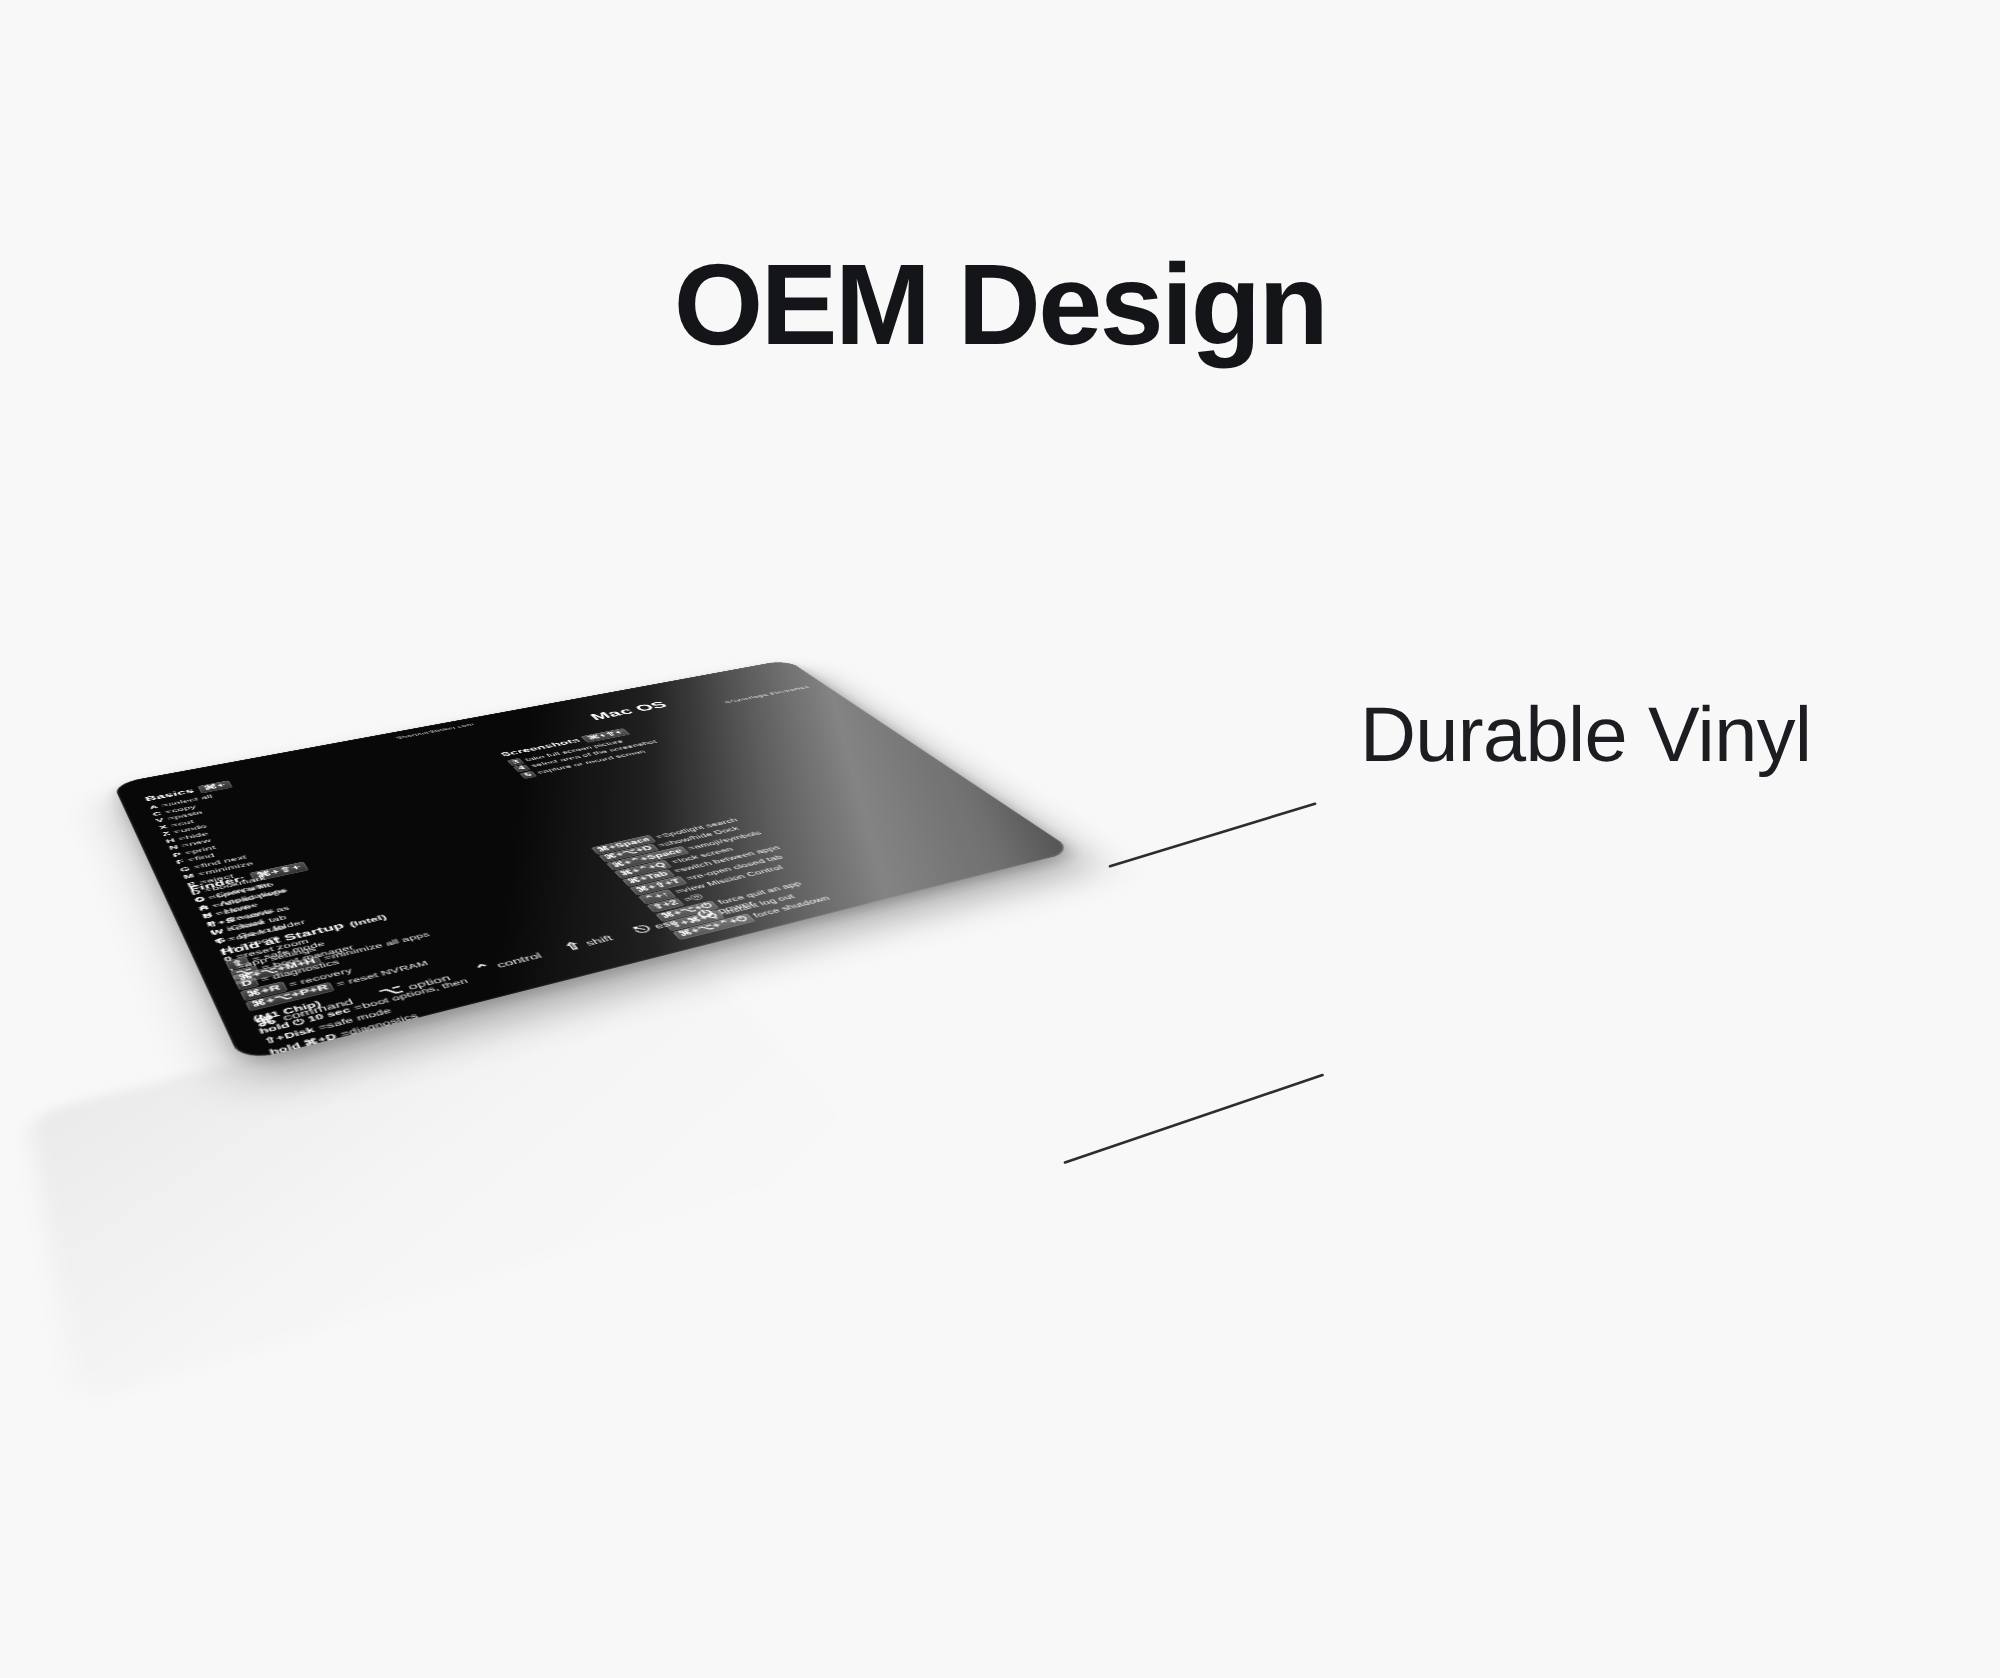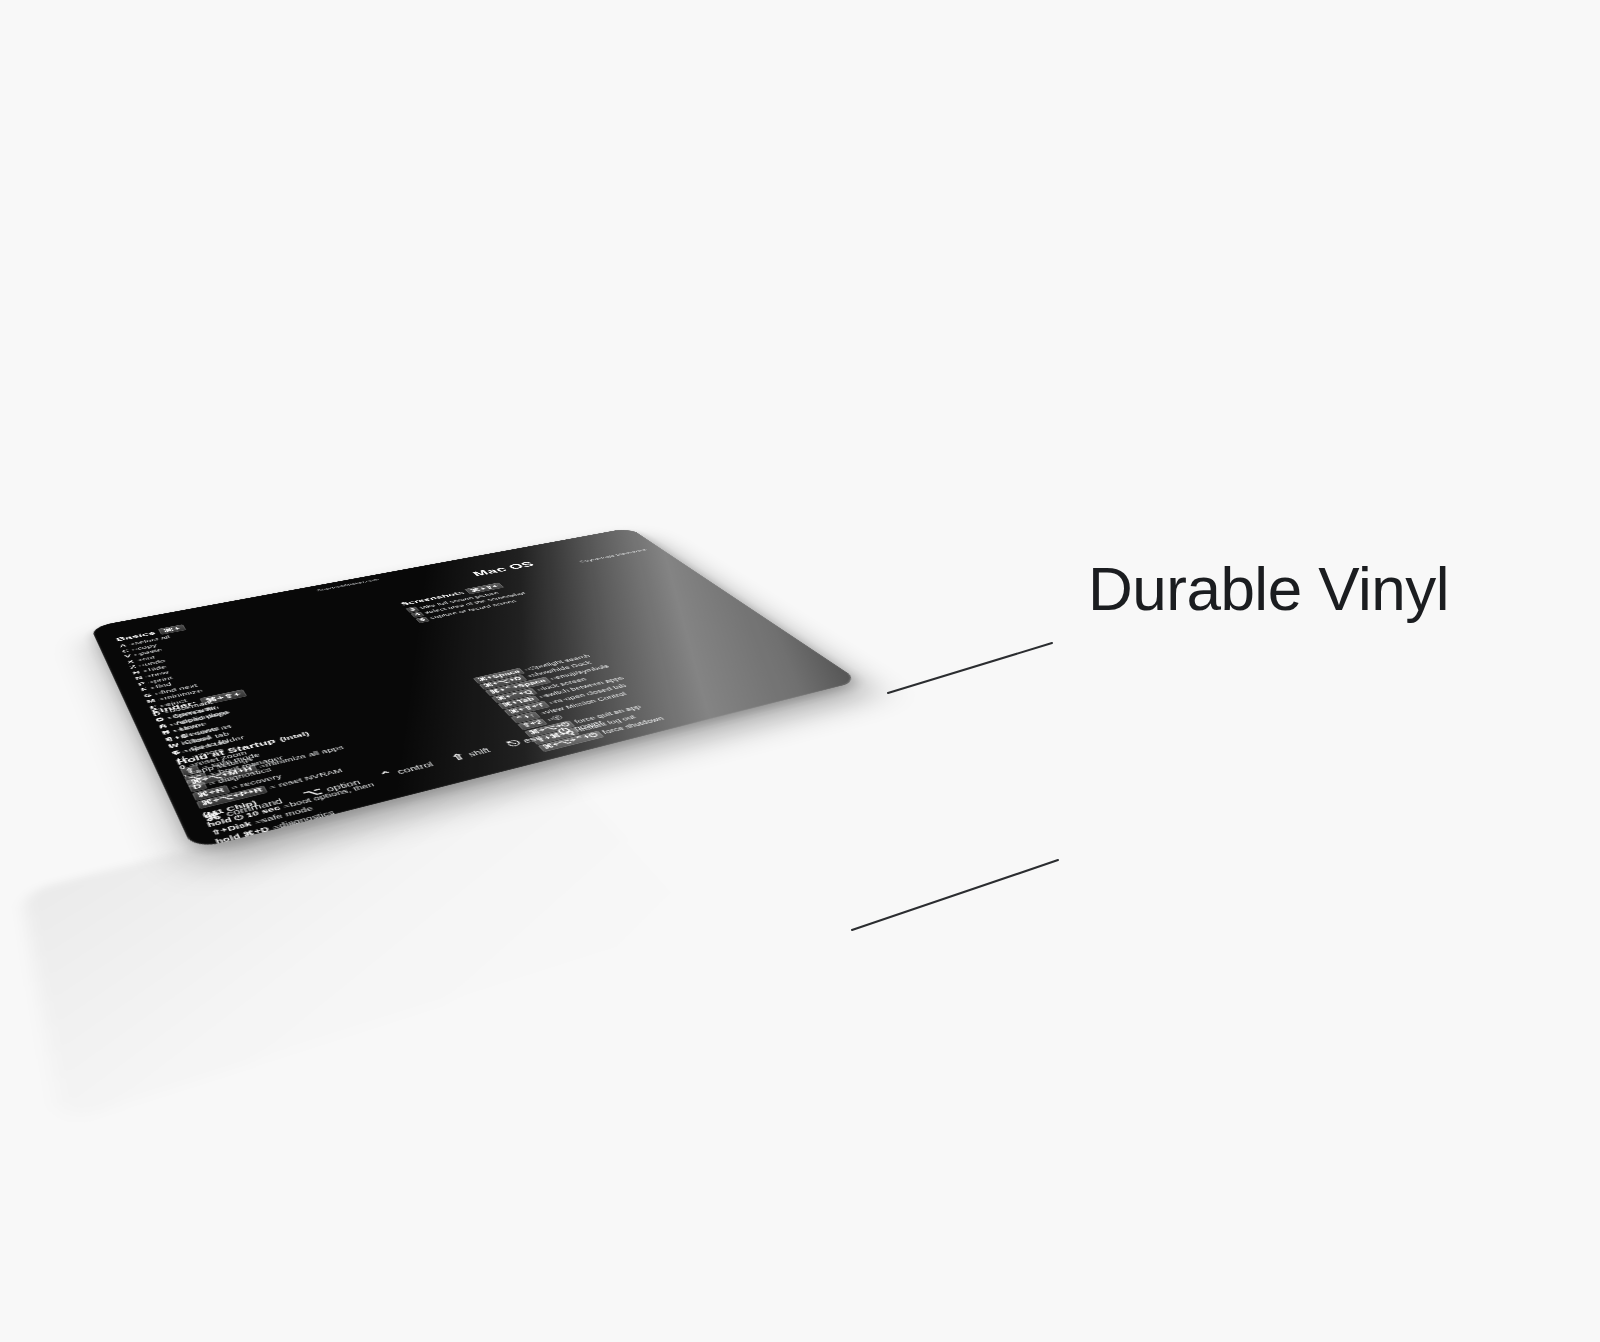--- a/index.html
+++ b/index.html
@@ -165,20 +165,21 @@
   #legend .row { display: flex; gap: 18px; align-items: baseline; font-size: 10px; }
   #legend .li { display: flex; align-items: baseline; gap: 4px; }
   #legend .sym { font-size: 13px; font-weight: 700; }
   #legend .nm { font-weight: 400; color: #eceeef; }
 </style>
 </head>
 <body>
 
 <div id="stage">
 
+  <div id="page-title">OEM Design</div>
 
   <svg class="leader-svg" viewBox="0 0 1600 1342">
     <line x1="888" y1="693" x2="1052" y2="643" stroke="#2b2d30" stroke-width="2.1" stroke-linecap="round"></line>
     <line x1="852" y1="930" x2="1058" y2="860" stroke="#2b2d30" stroke-width="2.1" stroke-linecap="round"></line>
   </svg>
 
   <div class="callout-label" id="label-vinyl">Durable Vinyl</div>
 
   <div id="sticker-wrap">
 

